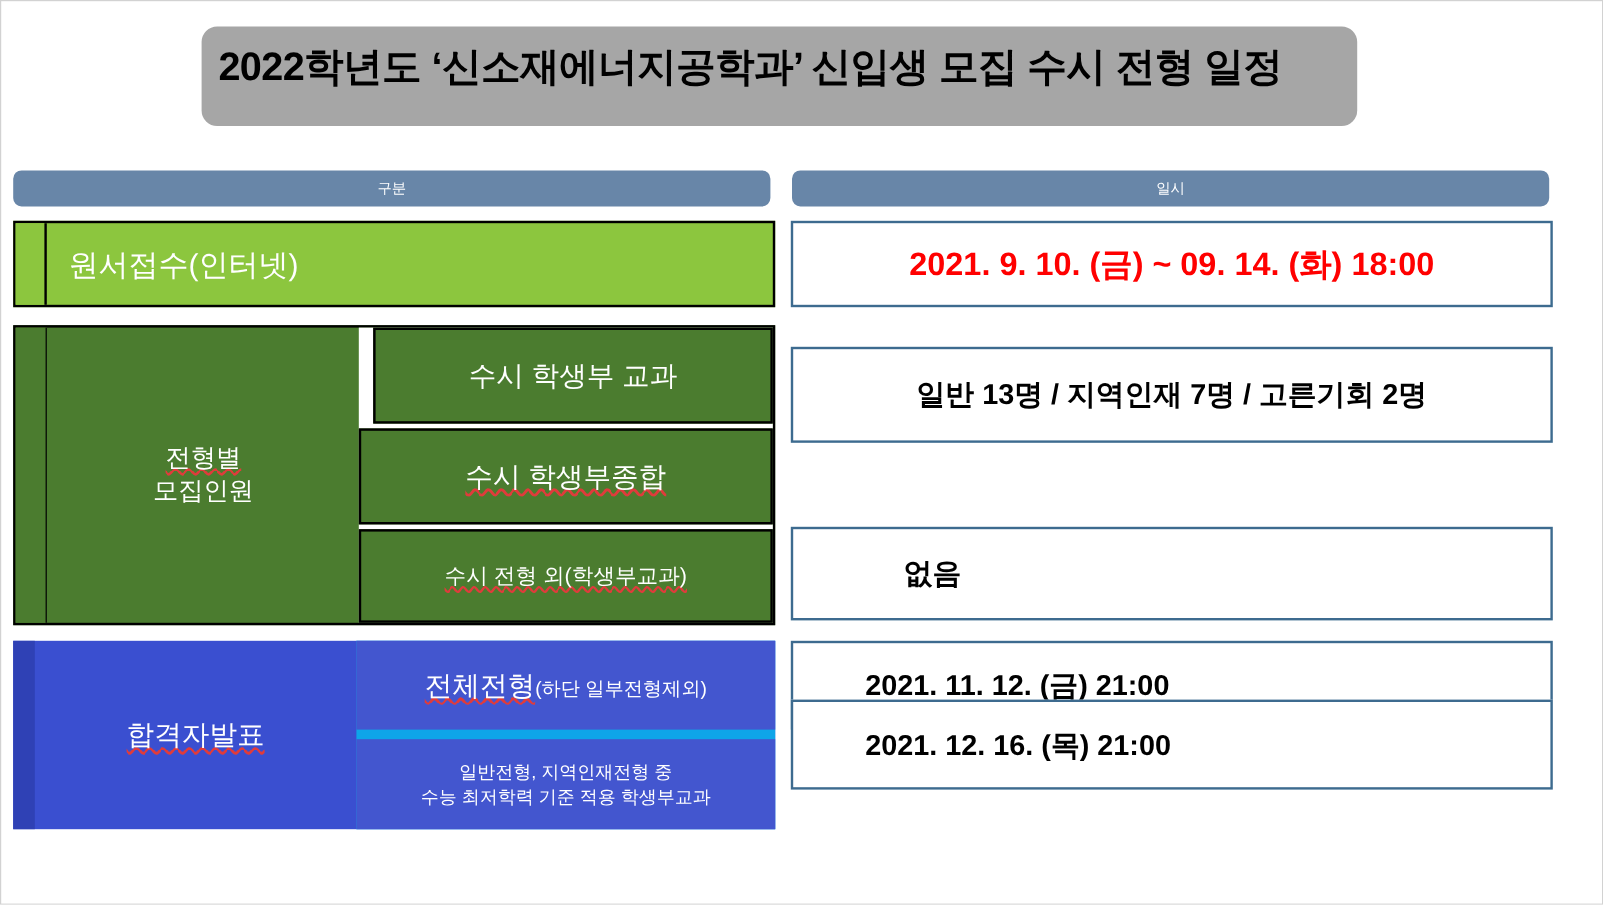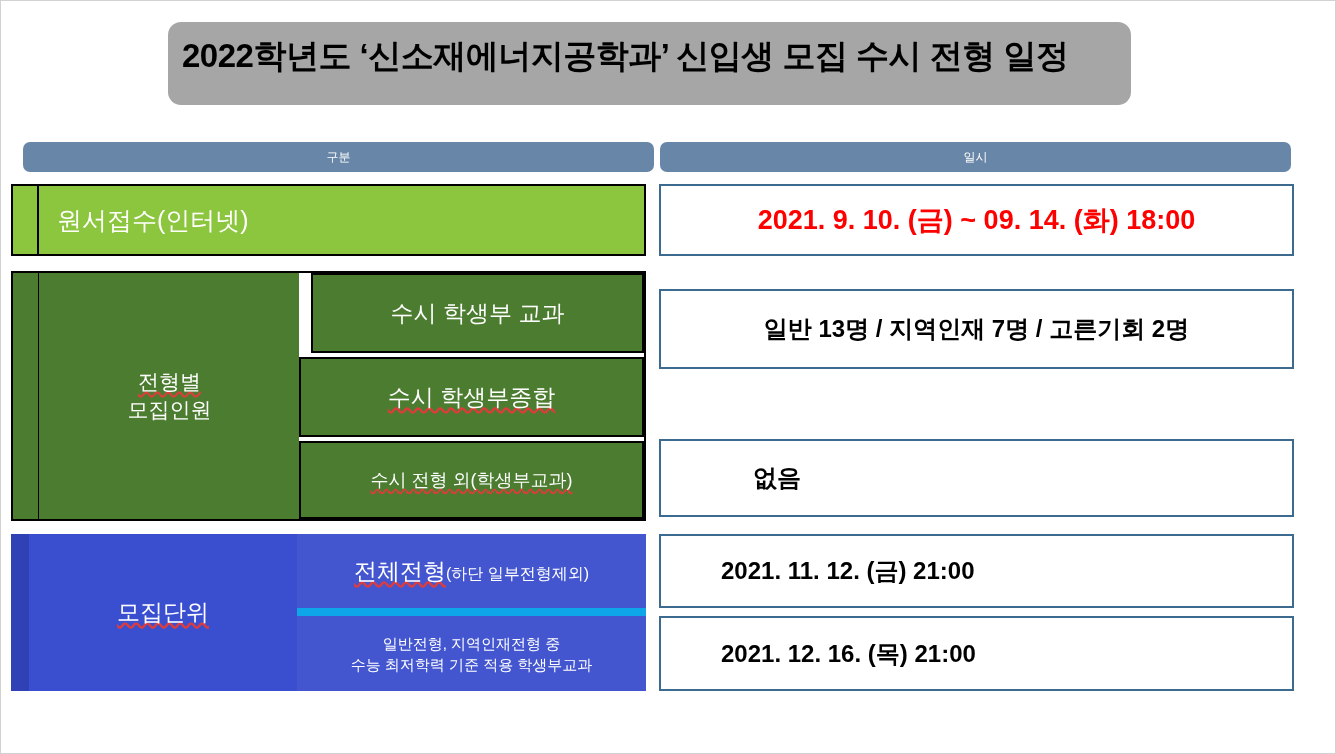--- a/index.html
+++ b/index.html
@@ -52,21 +52,21 @@
     background: #6886a8;
     border-radius: 7px;
     color: #ffffff;
     font-size: 12px;
     font-weight: normal;
     display: flex;
     align-items: center;
     justify-content: center;
     box-sizing: border-box;
   }
-  .col-header.left  { left: 22px;  top: 141px; width: 631px; font-family: Liberation Mono, monospace; }
+  .col-header.left  { left: 10px;  top: 141px; width: 631px; font-family: Liberation Mono, monospace; }
   .col-header.right { left: 659px; top: 141px; width: 631px; }
 
   
   .lblock {
     position: absolute;
     left: 10px;
     width: 635px;
     box-sizing: border-box;
     border: 2px solid #000000;
   }
@@ -221,21 +221,21 @@
     color: #000000;
     font-weight: bold;
   }
   .vbox .vtext { display: block; width: 100%; }
 
   .v0 { top: 183px; height: 72px;  justify-content: center; font-size: 27px; color: #ff0000; }
   .v1 { top: 270px; height: 80px;  justify-content: center; font-size: 24px; margin-top: 18px; }
   .v2 { top: 354px; height: 80px;  padding-left: 60px; font-size: 24px; }
   .v3 { top: 438px; height: 78px;  padding-left: 92px; font-size: 24px; }
   .v4 { top: 533px; height: 74px;  padding-left: 60px; font-size: 24px; }
-  .v5 { top: 615px; height: 75px;  padding-left: 60px; font-size: 24px; }
+  .v5 { top: 582px; height: 75px;  padding-left: 60px; font-size: 24px; }
 </style>
 </head>
 <body>
 
 <div class="page">
 
   <div class="title-banner">
     <div class="title-text">2022학년도 ‘신소재에너지공학과’ 신입생 모집 수시 전형 일정</div>
   </div>
 
@@ -277,21 +277,21 @@
   <div class="vbox v1">
     <span class="vtext" style="text-align:center">일반 13명 / 지역인재 7명 / 고른기회 2명</span>
   </div>
   <div class="vbox v3">
     <span class="vtext">없음</span>
   </div>
 
   <div class="lblock block-announce">
     <div class="accent"></div>
     <div class="rowlabel">
-      <span class="sq">모집단위</span>
+      <span class="sq">합격자발표</span>
     </div>
     <div class="subs">
       <div class="ann-sub a0">
         <span>
           <span class="ann-main sq">전체전형</span><span class="ann-paren">(하단 일부전형제외)</span>
         </span>
       </div>
       <div class="ann-sub a1">
         <span>
           <span>일반전형, 지역인재전형 중</span><br>

